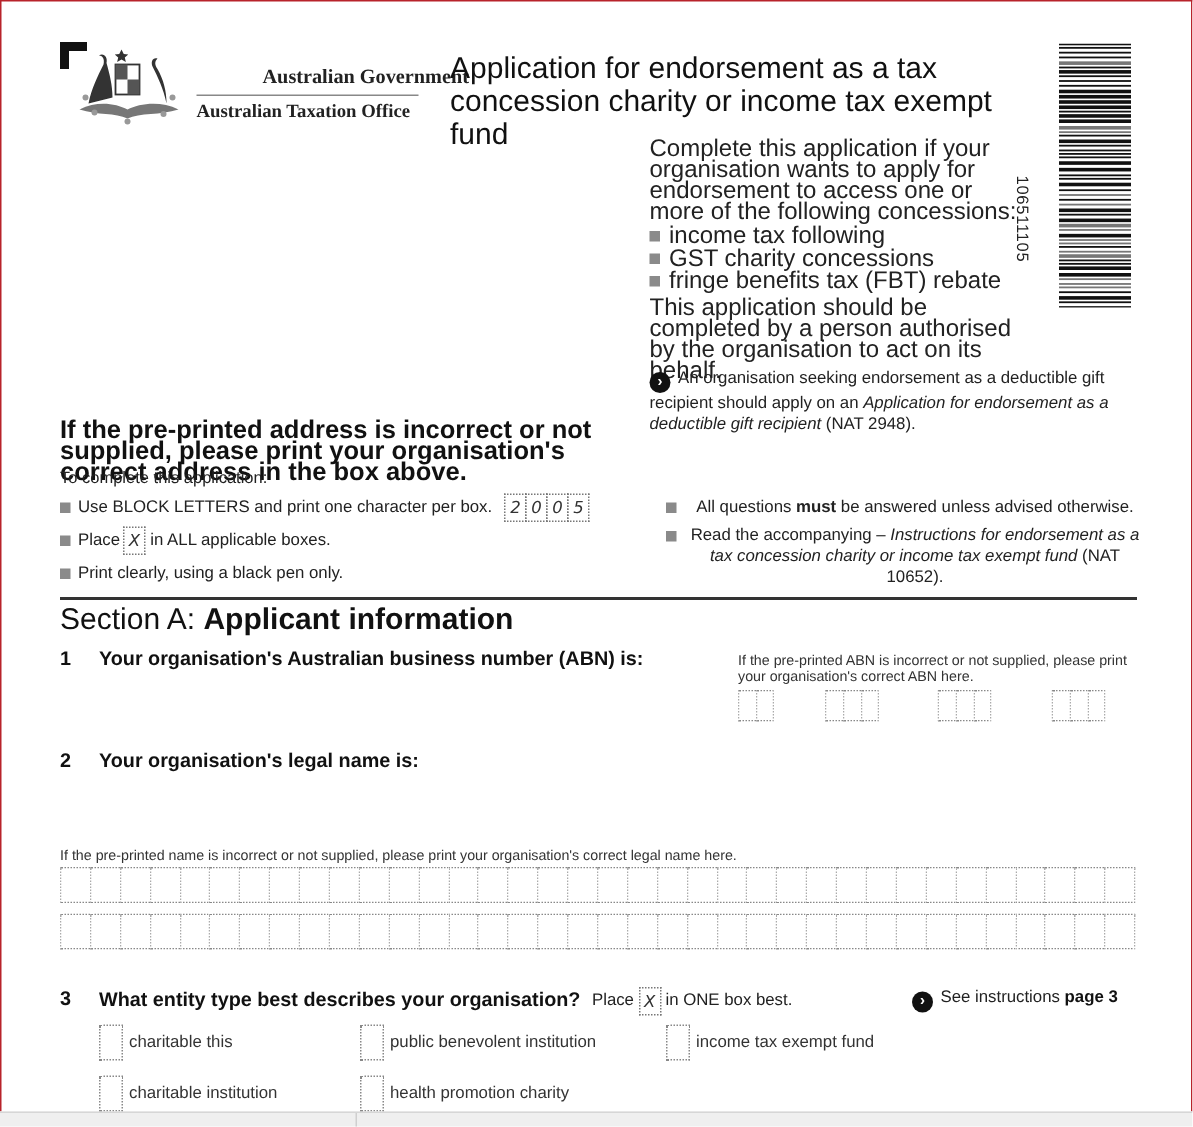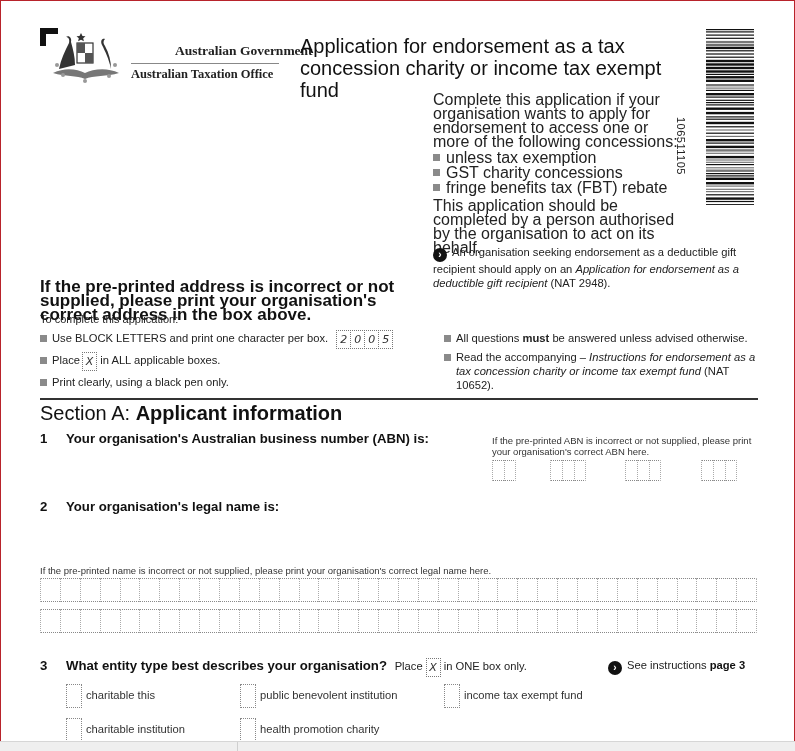--- a/index.html
+++ b/index.html
@@ -50,21 +50,21 @@
 
   .address-note { position: absolute; left: 39px; top: 279px; width: 380px; font-weight: bold; font-size: 17px; line-height: 14px; color: #111; }
   .complete-label { position: absolute; left: 39px; top: 312px; font-size: 11px; color: #222; text-align: center; }
   .instr-left { position: absolute; left: 39px; top: 327px; width: 390px; font-size: 11.2px; color: #222; }
   .instr-left .row { position: relative; padding-left: 12px; height: 22px; line-height: 20px; white-space: nowrap; }
   .instr-left .sq { top: 7px; }
   .mini-box { display: inline-block; width: 13px; height: 17px; border: 1px dotted #777; vertical-align: middle;
     text-align: center; font-style: italic; font-size: 11px; line-height: 17px; font-family: "DejaVu Sans", sans-serif; color:#333; margin-left: -1px; }
   .sample-boxes { margin-left: 6px; display: inline-block; }
 
-  .instr-right { position: absolute; left: 443px; top: 330px; width: 320px; font-size: 11.2px; color: #222; line-height: 14px; }
+  .instr-right { position: absolute; left: 443px; top: 330px; width: 320px; font-size: 11.2px; color: #222; line-height: 14px; text-align: center; }
   .instr-right .row { position: relative; padding-left: 12px; margin-bottom: 5px; }
   .instr-right .sq { top: 4px; }
 
   .section-rule { position: absolute; left: 39px; top: 397px; width: 718px; height: 2px; background: #333; }
   .section-title { position: absolute; left: 39px; top: 401px; font-size: 20px; color: #111; white-space: nowrap; }
   .section-title b { font-weight: bold; }
 
   .q { position: absolute; left: 39px; font-weight: bold; font-size: 13.2px; color: #111; white-space: nowrap; }
   .q .num { display: inline-block; width: 26px; }
   .q1 { top: 430px; }
@@ -183,21 +183,21 @@
       <rect x="0" y="165.20000000000007" width="48" height="1.2" fill="#111"></rect>
       <rect x="0" y="168.40000000000006" width="48" height="2.4" fill="#111"></rect>
       <rect x="0" y="171.90000000000006" width="48" height="1.2" fill="#111"></rect>
       <rect x="0" y="175.10000000000005" width="48" height="1.2" fill="#111"></rect>
     </svg>
   <div class="barcode-number">106511105</div>
 
   <div class="intro">
     <p>Complete this application if your organisation wants to apply for endorsement to access one or more of the following concessions:</p>
     <ul class="bullets">
-      <li><span class="sq"></span><span>unless tax exemption</span></li>
+      <li><span class="sq"></span><span>income tax following</span></li>
       <li><span class="sq"></span><span>GST charity concessions</span></li>
       <li><span class="sq"></span><span>fringe benefits tax (FBT) rebate</span></li>
     </ul>
     <p>This application should be completed by a person authorised by the organisation to act on its behalf.</p>
   </div>
 
   <div class="dgr-note">
     <span class="arrow-circle">›</span><span>An organisation seeking endorsement as a deductible gift recipient should apply on an </span><em>Application for endorsement as a deductible gift recipient</em><span> (NAT 2948).</span>
   </div>
 
@@ -343,21 +343,21 @@
       <div class="cell"></div>
       <div class="cell"></div>
       <div class="cell"></div>
       <div class="cell"></div>
       <div class="cell"></div>
       <div class="cell"></div>
     </div>
 
   <div class="q q3">
     <span class="num">3</span><span>What entity type best describes your organisation?</span>
-    <span class="q3-inline"><span>Place</span><span class="mini-box">X</span><span>in ONE box only.</span></span>
+    <span class="q3-inline"><span>Place</span><span class="mini-box">X</span><span>in ONE box best.</span></span>
   </div>
   <div class="see-instr">
     <span class="arrow-circle">›</span><span>See instructions </span><b>page 3</b>
   </div>
 
   <label class="option opt-cf">
     <span class="cbox"></span><span>charitable this</span>
   </label>
   <label class="option opt-pbi">
     <span class="cbox"></span><span>public benevolent institution</span>

